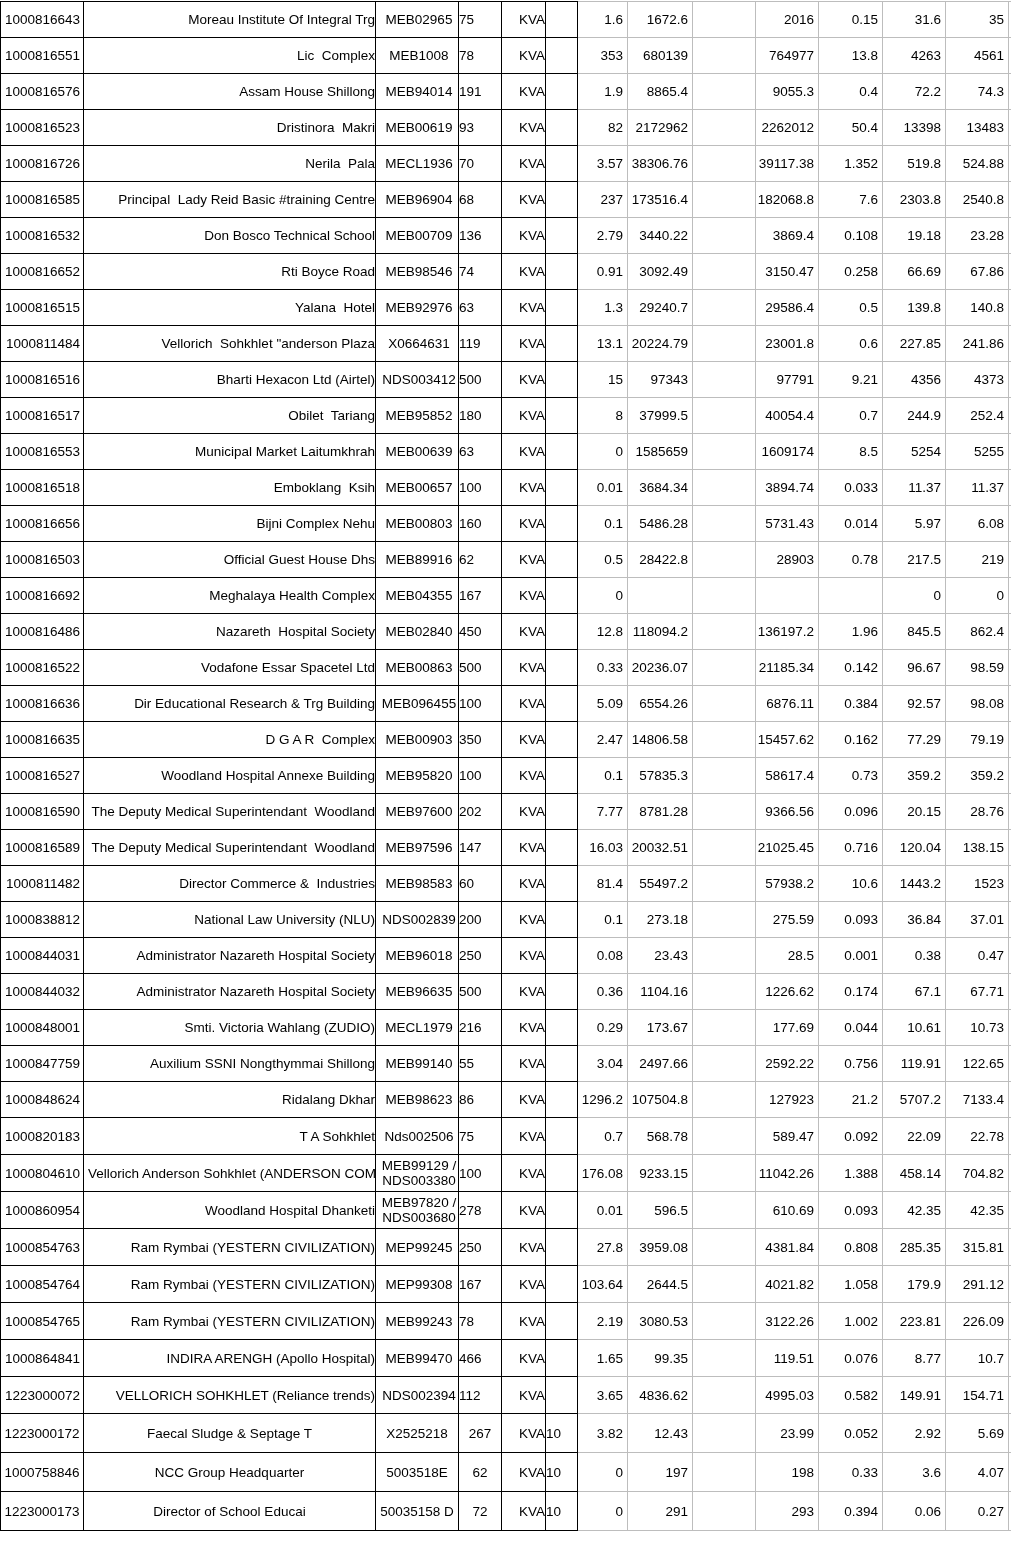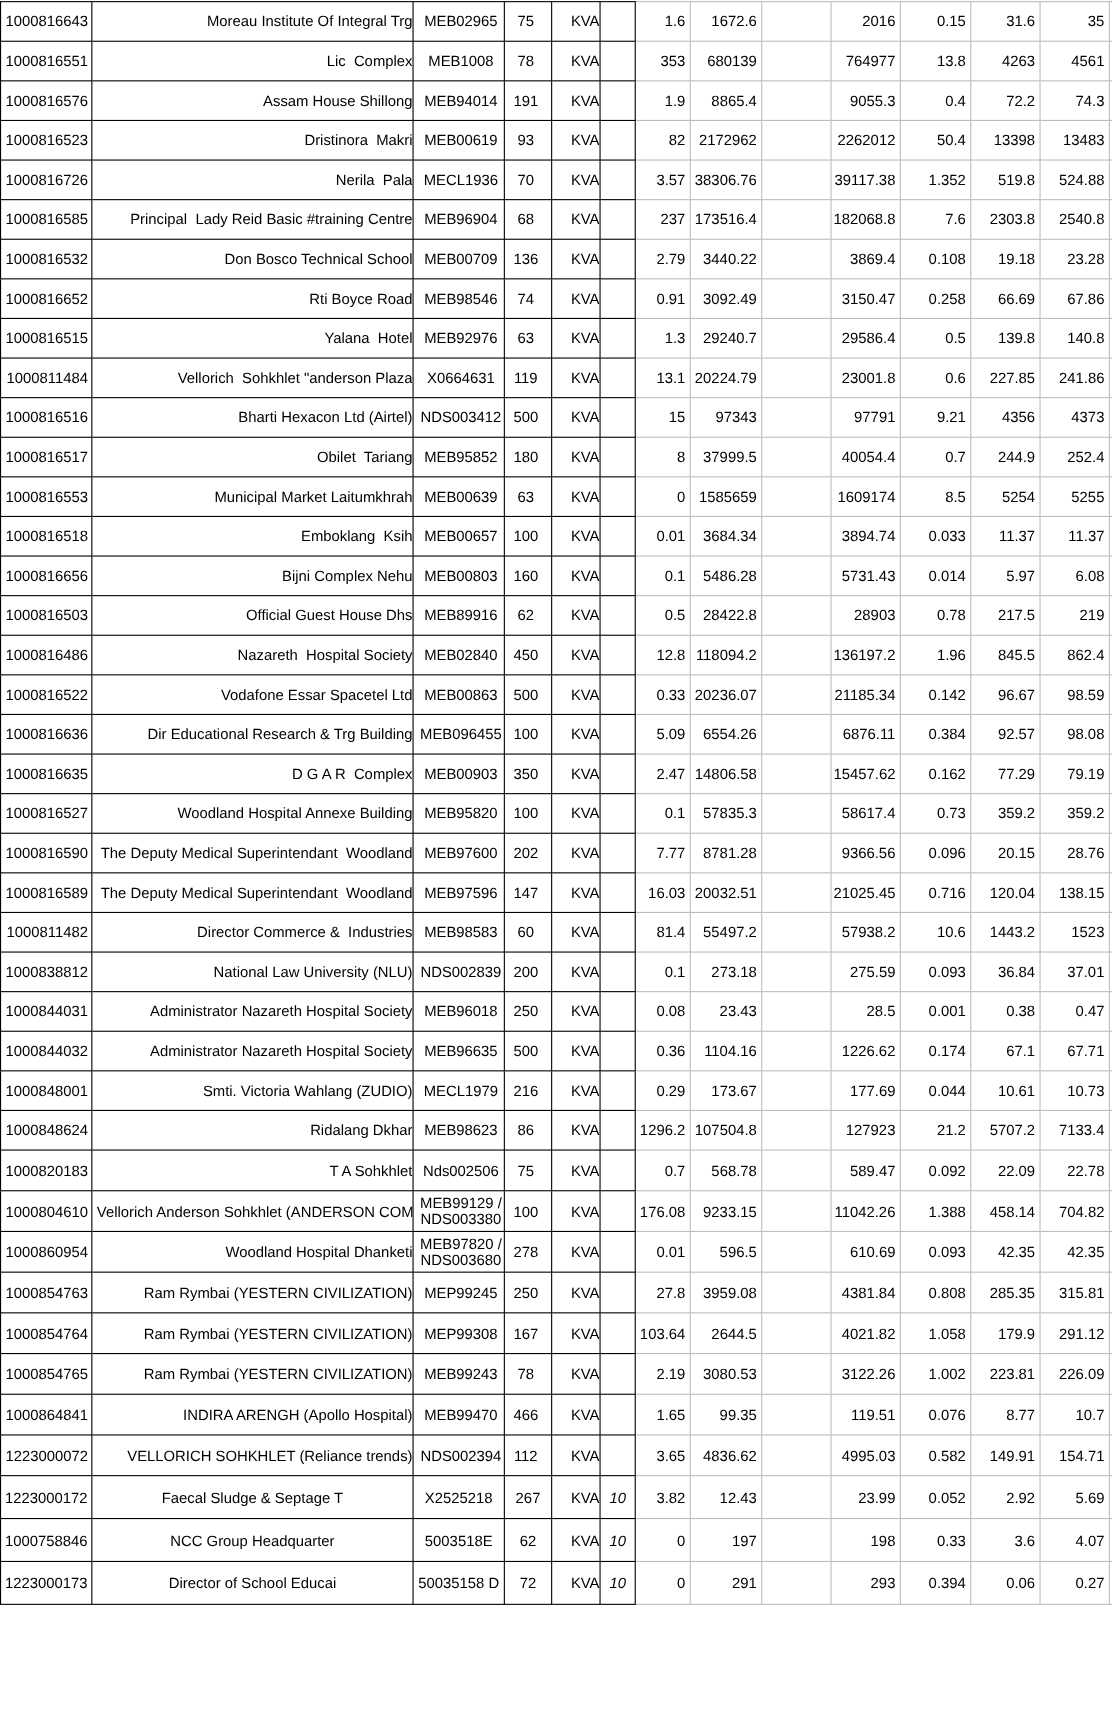--- a/index.html
+++ b/index.html
@@ -33,23 +33,23 @@
   
   .col-v1, .col-v2, .col-v3, .col-v4, .col-v5, .col-v6, .col-v7, .col-edge {
     border: 1px solid var(--gl, #bdbdbd);
   }
   .col-v1 { border-left-color: var(--bk, #000000); }
   .col-edge { border-right: none; }
 
   .col-id   { text-align: right; padding-right: 3px; }
   .col-name { text-align: right;  padding-left: 4px; }
   .col-meter{ text-align: center;  padding-left: 4px; }
-  .col-kva  { text-align: center; padding-right: 4px; }
+  .col-kva  { text-align: left; padding-right: 4px; }
   .col-unit { text-align: right;  padding-left: 3px; }
-  .col-mult { text-align: center; font-style: italic; }
+  .col-mult { text-align: left; }
   .col-v1, .col-v2, .col-v3, .col-v4, .col-v5, .col-v6, .col-v7 {
     text-align: right; padding-right: 4px;
   }
   tr.centered .col-id,
   tr.centered .col-name,
   tr.centered .col-meter,
   tr.centered .col-kva {
     text-align: center;
     padding-left: 0; padding-right: 0;
   }
@@ -326,20 +326,36 @@
           <td class="col-v1">0.5</td>
           <td class="col-v2">28422.8</td>
           <td class="col-v3"></td>
           <td class="col-v4">28903</td>
           <td class="col-v5">0.78</td>
           <td class="col-v6">217.5</td>
           <td class="col-v7">219</td>
           <td class="col-edge"></td>
         </tr>
         <tr class="rh-a">
+          <td class="col-id">1000816692</td>
+          <td class="col-name">Meghalaya Health Complex</td>
+          <td class="col-meter">MEB04355</td>
+          <td class="col-kva">167</td>
+          <td class="col-unit">KVA</td>
+          <td class="col-mult"></td>
+          <td class="col-v1">0</td>
+          <td class="col-v2"></td>
+          <td class="col-v3"></td>
+          <td class="col-v4"></td>
+          <td class="col-v5"></td>
+          <td class="col-v6">0</td>
+          <td class="col-v7">0</td>
+          <td class="col-edge"></td>
+        </tr>
+        <tr class="rh-a">
           <td class="col-id">1000816486</td>
           <td class="col-name">Nazareth  Hospital Society</td>
           <td class="col-meter">MEB02840</td>
           <td class="col-kva">450</td>
           <td class="col-unit">KVA</td>
           <td class="col-mult"></td>
           <td class="col-v1">12.8</td>
           <td class="col-v2">118094.2</td>
           <td class="col-v3"></td>
           <td class="col-v4">136197.2</td>
@@ -515,20 +531,36 @@
           <td class="col-kva">216</td>
           <td class="col-unit">KVA</td>
           <td class="col-mult"></td>
           <td class="col-v1">0.29</td>
           <td class="col-v2">173.67</td>
           <td class="col-v3"></td>
           <td class="col-v4">177.69</td>
           <td class="col-v5">0.044</td>
           <td class="col-v6">10.61</td>
           <td class="col-v7">10.73</td>
+          <td class="col-edge"></td>
+        </tr>
+        <tr class="rh-a">
+          <td class="col-id">1000847759</td>
+          <td class="col-name">Auxilium SSNI Nongthymmai Shillong</td>
+          <td class="col-meter">MEB99140</td>
+          <td class="col-kva">55</td>
+          <td class="col-unit">KVA</td>
+          <td class="col-mult"></td>
+          <td class="col-v1">3.04</td>
+          <td class="col-v2">2497.66</td>
+          <td class="col-v3"></td>
+          <td class="col-v4">2592.22</td>
+          <td class="col-v5">0.756</td>
+          <td class="col-v6">119.91</td>
+          <td class="col-v7">122.65</td>
           <td class="col-edge"></td>
         </tr>
         <tr class="rh-a">
           <td class="col-id">1000848624</td>
           <td class="col-name">Ridalang Dkhar</td>
           <td class="col-meter">MEB98623</td>
           <td class="col-kva">86</td>
           <td class="col-unit">KVA</td>
           <td class="col-mult"></td>
           <td class="col-v1">1296.2</td>

